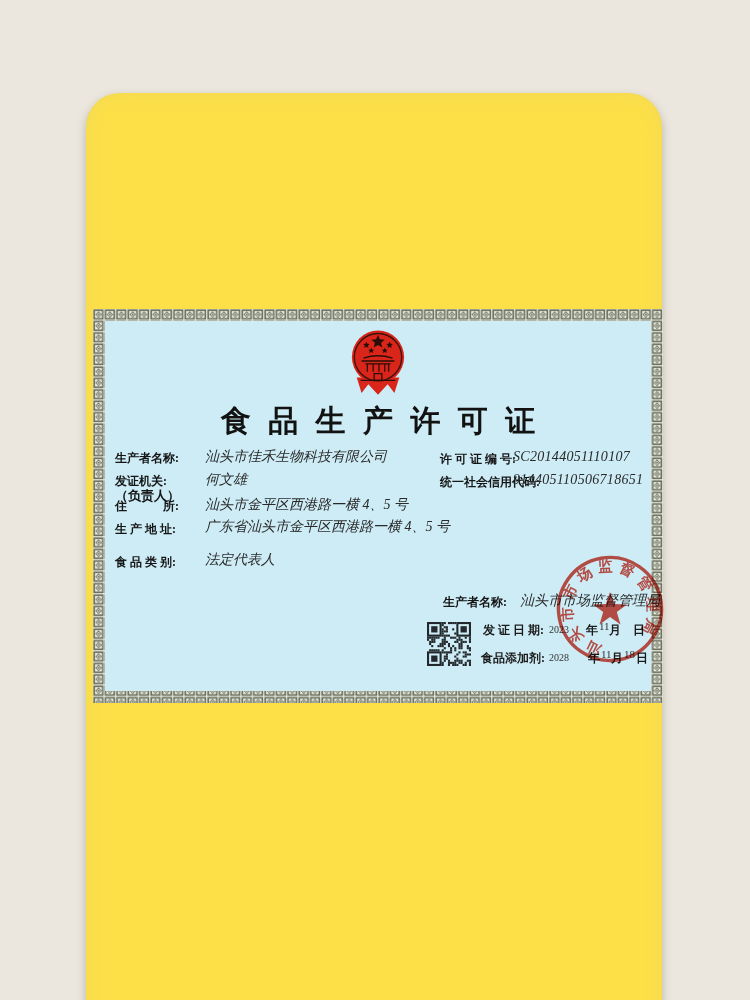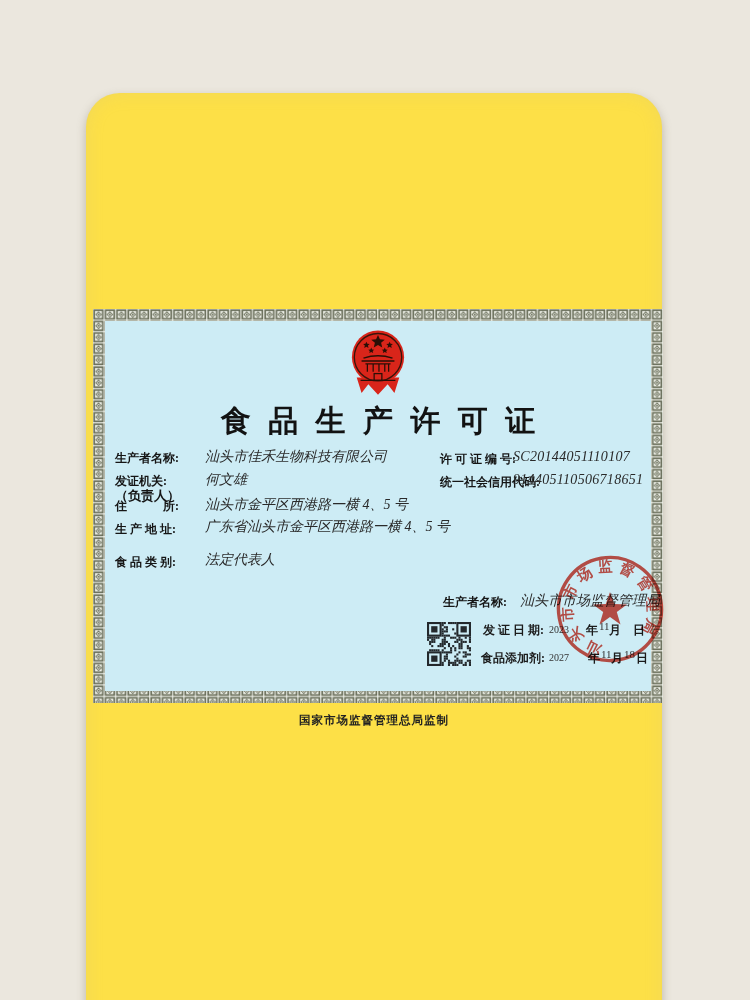--- a/index.html
+++ b/index.html
@@ -114,21 +114,21 @@
       <span class="d-num" style="left:66px;top:2px">2023</span>
       <span class="d-unit" style="left:103px">年</span>
       <span class="d-num-sm" style="left:116px">11</span>
       <span class="d-unit" style="left:126px">月</span>
       <span class="d-num-sm" style="left:139px"></span>
       <span class="d-unit" style="left:150px">日</span>
     </div>
 
     <div class="date-row" style="left:388px;top:341px">
       <span class="d-label" style="left:0">食品添加剂:</span>
-      <span class="d-num" style="left:68px;top:2px">2027</span>
+      <span class="d-num" style="left:68px;top:2px">2028</span>
       <span class="d-unit" style="left:107px">年</span>
       <span class="d-num-sm" style="left:120px">11</span>
       <span class="d-unit" style="left:130px">月</span>
       <span class="d-num-sm" style="left:143px">18</span>
       <span class="d-unit" style="left:155px">日</span>
     </div>
 
     <svg class="qr" id="qr-svg" viewBox="0 0 21 21">
         <rect x="0" y="0" width="21" height="21" fill="#cdecf5"></rect>
         <rect x="7" y="0" width="1" height="1" fill="#23282c"></rect>
@@ -283,15 +283,14 @@
         <circle cx="57" cy="57" r="51.5" fill="none" stroke="#d93a2e" stroke-width="3.4"></circle>
         <text fill="#d93a2e" font-size="14.5" font-weight="bold" letter-spacing="5.5" font-family="Liberation Serif, DejaVu Serif, serif">
           <textPath href="#sealArc" startOffset="14">汕头市市场监督管理局</textPath>
         </text>
       </g>
       <path fill="#d93a2e" d="M57 40 l4.2 12.1 12.8 .3 -10.2 7.7 3.7 12.3 -10.5-7.3 -10.5 7.3 3.7-12.3 -10.2-7.7 12.8-.3 Z"></path>
     </svg>
 
   </div>
 
-  <div class="footer-note">国家市场监督管理总局监制</div>
 
 </div>
 
 </body></html>

